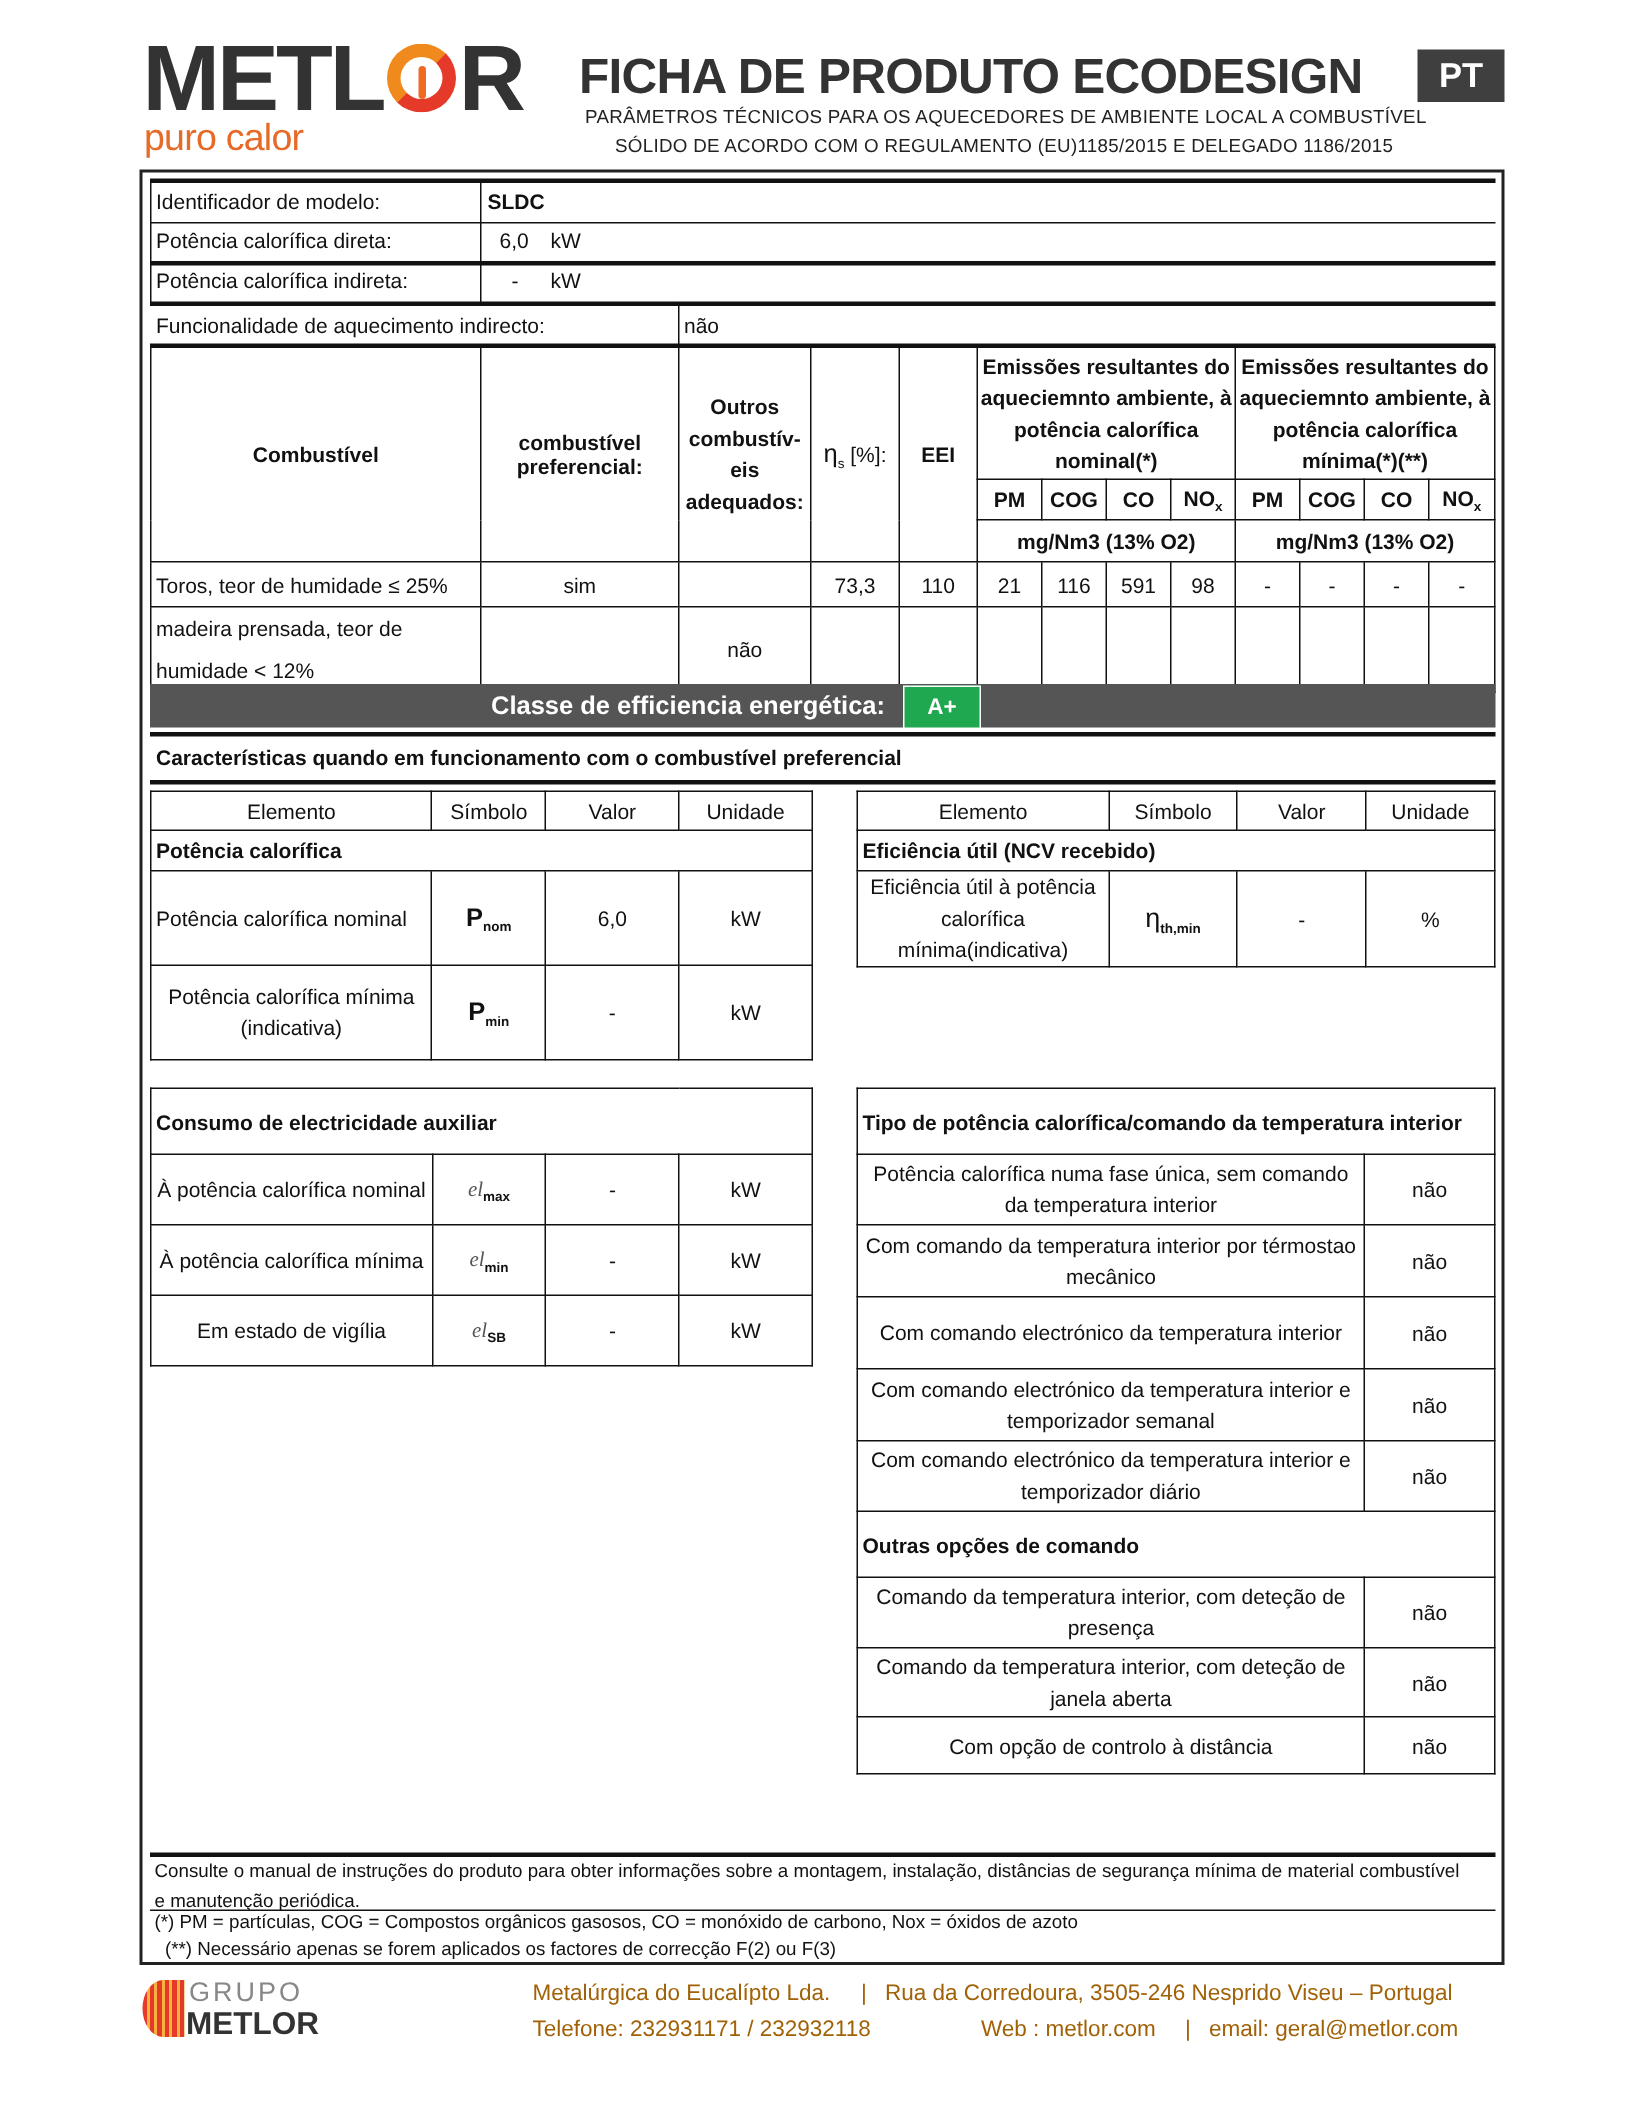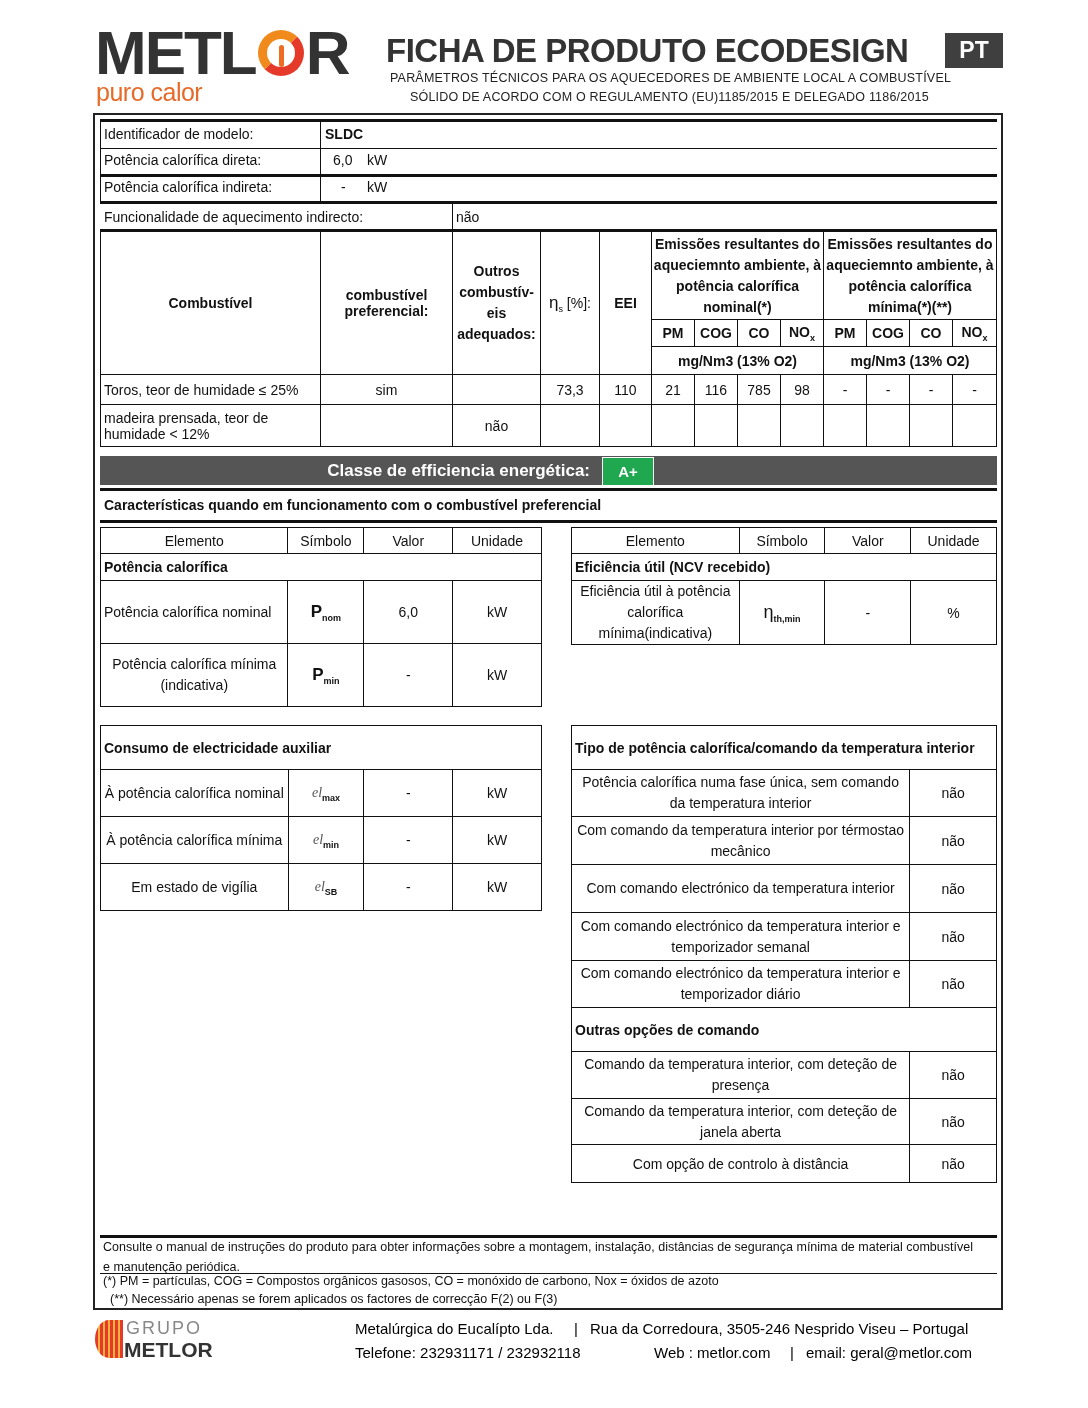--- a/index.html
+++ b/index.html
@@ -20,21 +20,21 @@
   .c { text-align:center; }
   .b { font-weight:bold; }
   .hline { position:absolute; height:0; border-top:3px solid #111; }
   .hline2 { position:absolute; height:0; border-top:1.5px solid #111; }
   .vline { position:absolute; width:0; border-left:1.5px solid #111; }
   .tx { position:absolute; font-size:14px; white-space:nowrap; }
   sub { font-size:9px; }
   .energy-bar { left:100px; top:456px; width:897px; height:29px; background:#555; }
   .energy-label { left:100px; top:456px; width:490px; height:29px; color:#fff; font-weight:bold; font-size:17px; text-align:right; line-height:29px; }
   .energy-class { left:602px; top:457px; width:50px; height:27px; background:#1fa84f; color:#fff; font-weight:bold; font-size:15px; text-align:center; line-height:27px; border:1px solid #fff; }
-  .footer-text { color:#000000; font-size:15px; }
+  .footer-text { color:#a16207; font-size:15px; }
   .grupo-logo { left:95px; top:1320px; width:28px; height:38px; border-radius:50% 0 0 50%; background:repeating-linear-gradient(90deg,#e5392a 0 3px,#f6b23c 3px 5px); }
 </style>
 </head>
 <body>
 
 <div class="abs logo-word">
   <span>METL</span><span class="logo-o"></span><span>R</span>
 </div>
 <div class="abs logo-sub">puro calor</div>
 <div class="abs title">FICHA DE PRODUTO ECODESIGN</div>
@@ -105,29 +105,29 @@
     <td colspan="4" class="c b">mg/Nm3 (13% O2)</td>
   </tr>
   <tr style="height:30px;">
     <td>Toros, teor de humidade ≤ 25%</td>
     <td class="c">sim</td>
     <td class="c"></td>
     <td class="c">73,3</td>
     <td class="c">110</td>
     <td class="c">21</td>
     <td class="c">116</td>
-    <td class="c">785</td>
+    <td class="c">591</td>
     <td class="c">98</td>
     <td class="c">-</td>
     <td class="c">-</td>
     <td class="c">-</td>
     <td class="c">-</td>
   </tr>
   <tr style="height:42px;">
-    <td style="line-height:16px;">madeira prensada, teor de humidade &lt; 12%</td>
+    <td style="line-height:28px;">madeira prensada, teor de humidade &lt; 12%</td>
     <td class="c"></td>
     <td class="c">não</td>
     <td class="c"></td>
     <td class="c"></td>
     <td></td>
     <td></td>
     <td></td>
     <td></td>
     <td></td>
     <td></td>

